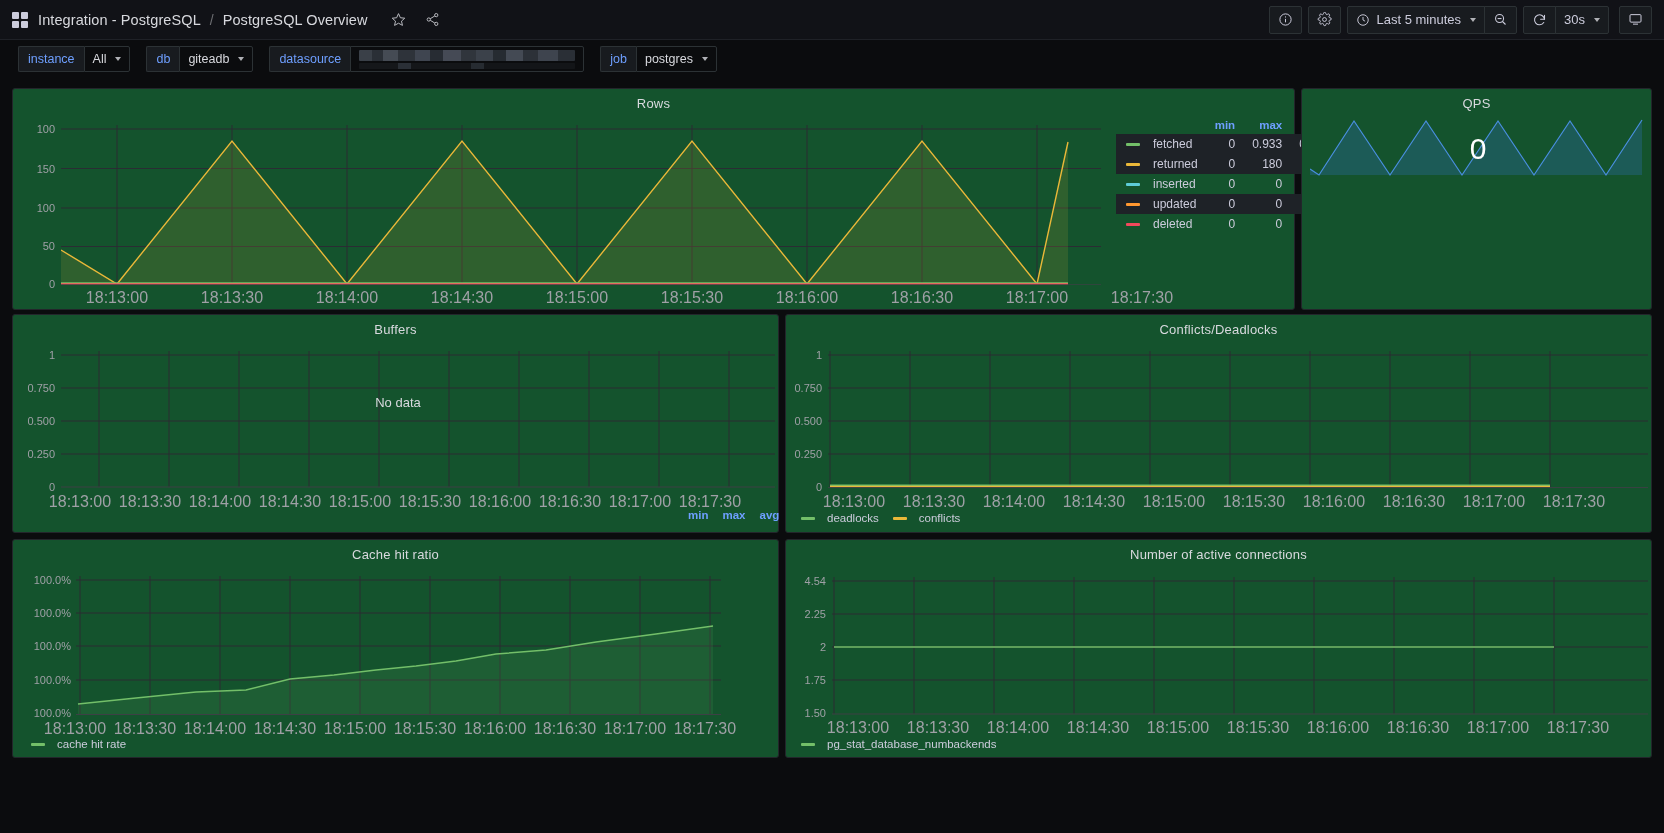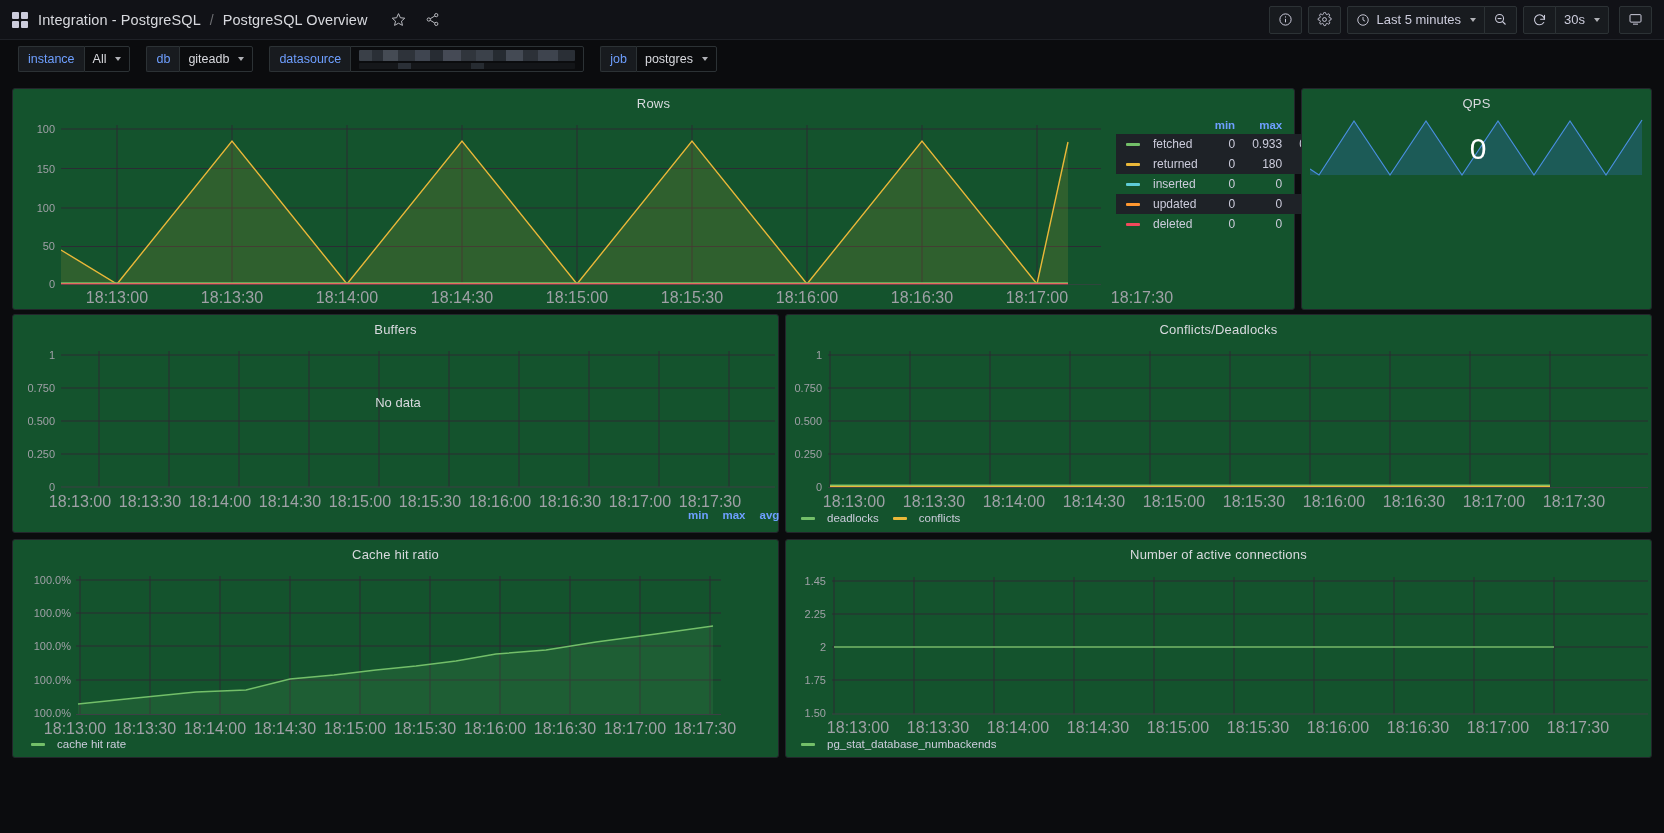--- a/index.html
+++ b/index.html
@@ -492,21 +492,21 @@
       <span class="item">
         <span class="swatch" style="background:#73bf69"></span>
         <span>cache hit rate</span>
       </span>
     </div>
   </div>
 
   <div class="panel" style="left:785px; top:539px; width:867px; height:219px;">
     <div class="panel-title">Number of active connections</div>
 
-    <div class="ylab" style="left:0px; width:40px; top:41px;">1.45</div>
+    <div class="ylab" style="left:0px; width:40px; top:41px;">4.54</div>
     <div class="ylab" style="left:0px; width:40px; top:74px;">2.25</div>
     <div class="ylab" style="left:0px; width:40px; top:107px;">2</div>
     <div class="ylab" style="left:0px; width:40px; top:140px;">1.75</div>
     <div class="ylab" style="left:0px; width:40px; top:173px;">1.50</div>
 
     <svg class="plot" style="left:46px; top:37px;" width="816" height="141" viewBox="0 0 816 141" preserveAspectRatio="none">
       <line x1="0" y1="4" x2="816" y2="4" stroke="#2a2d33" stroke-width="1"></line>
       <line x1="0" y1="37" x2="816" y2="37" stroke="#2a2d33" stroke-width="1"></line>
       <line x1="0" y1="70" x2="816" y2="70" stroke="#2a2d33" stroke-width="1"></line>
       <line x1="0" y1="103" x2="816" y2="103" stroke="#2a2d33" stroke-width="1"></line>

